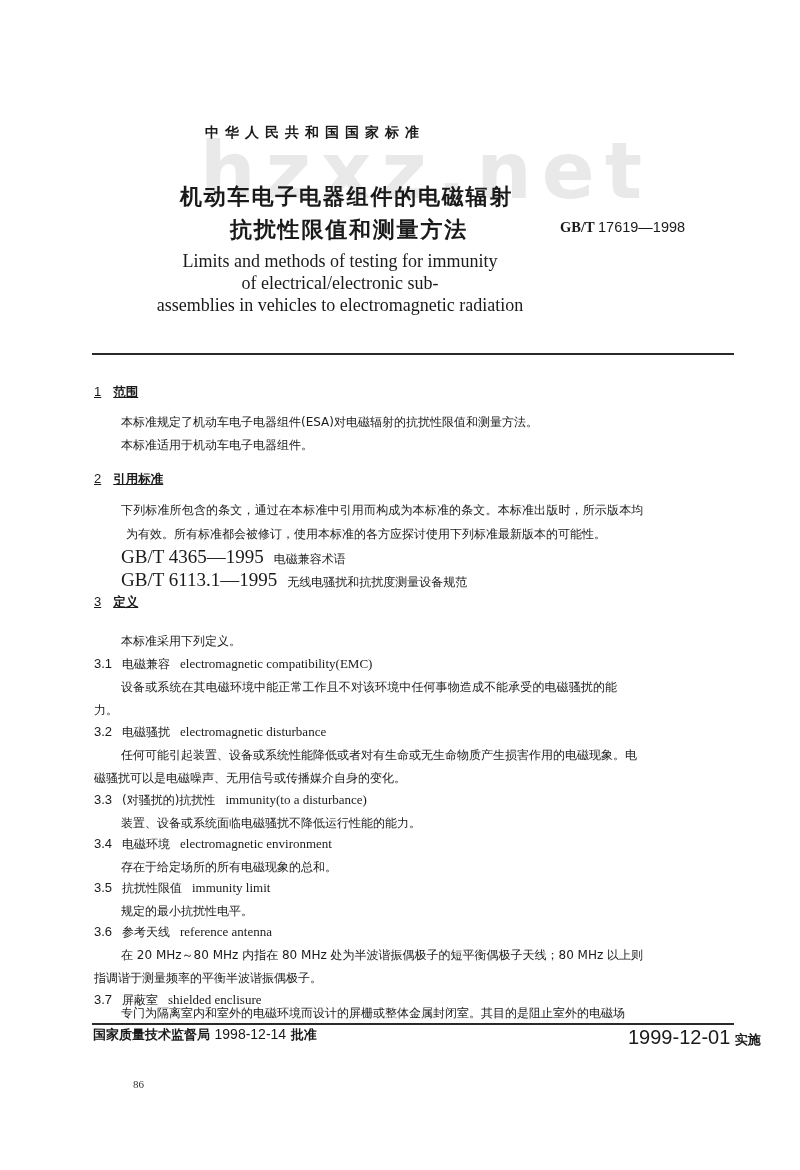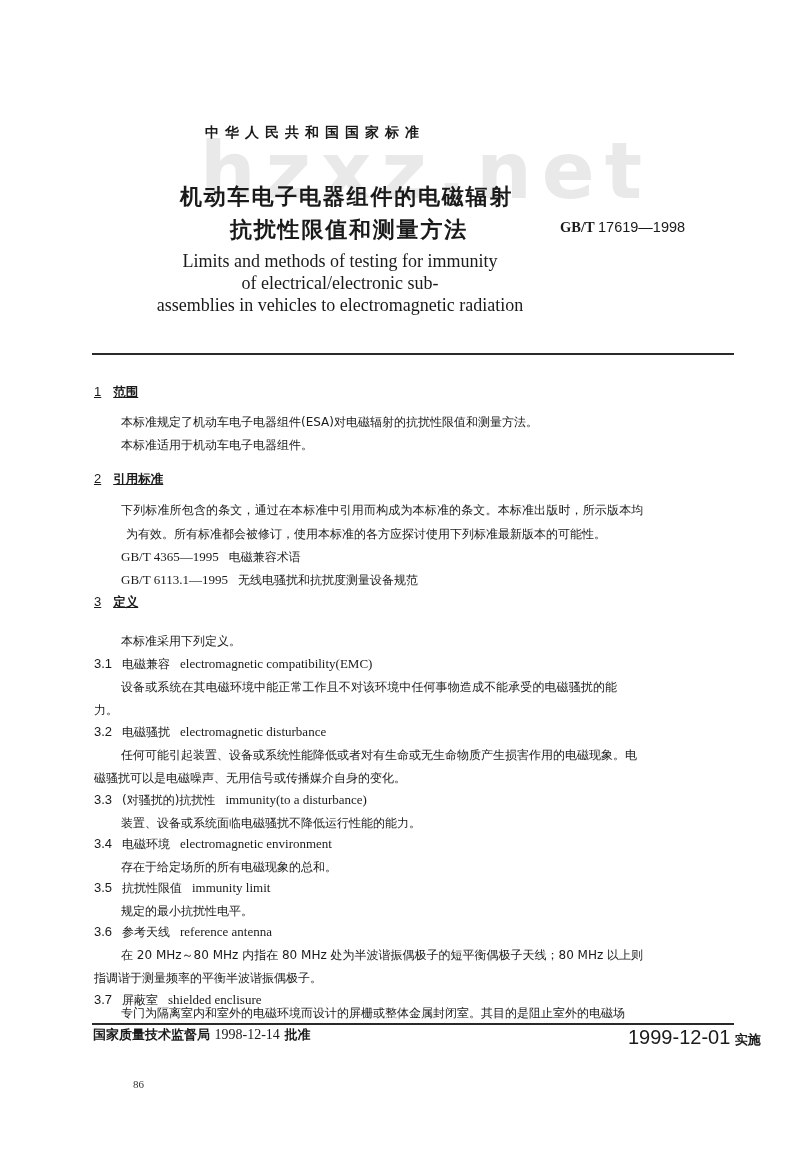--- a/index.html
+++ b/index.html
@@ -23,23 +23,23 @@
   .te1 { top: 250px; left: 30px; width: 620px; }
   .te2 { top: 272px; left: 30px; width: 620px; }
   .te3 { top: 294px; left: 30px; width: 620px; }
   .rule-top { left: 92px; top: 353px; width: 642px; height: 1.5px; background: #2a2a2a; }
   .rule-bottom1 { left: 92px; top: 1023px; width: 642px; height: 1.5px; background: #2a2a2a; }
   .body-text { font-family: "DejaVu Sans", sans-serif; font-size: 12px; white-space: nowrap; line-height: 16px; }
   .sec-head { font-weight: bold; font-size: 12.5px; text-decoration: underline; }
   .sec-head .num { font-family: "Liberation Sans", sans-serif; font-weight: normal; margin-right: 12px; font-size: 13px; }
   .clause-num { font-family: "Liberation Sans", sans-serif; font-size: 13px; display: inline-block; width: 28px; }
   .en { font-family: "Liberation Serif", serif; font-size: 13px; margin-left: 10px; }
-  .ref-code { font-family: "Liberation Serif", serif; font-size: 13px; margin-right: 10px; }
+  .ref-code { font-family: "Liberation Serif", serif; font-size: 19px; margin-right: 10px; }
   .footer-left { left: 93px; top: 1026px; font-family: "DejaVu Sans", sans-serif; font-weight: bold; font-size: 13px; }
-  .footer-left .date { font-family: Liberation Serif, serif; font-weight: normal; font-size: 14px; margin-top: 33px; }
+  .footer-left .date { font-family: Liberation Sans, sans-serif; font-weight: normal; font-size: 14px; margin-top: 33px; }
   .footer-right { left: 628px; top: 1026px; font-family: "DejaVu Sans", sans-serif; font-weight: bold; font-size: 13px; }
   .footer-right .date { font-family: "Liberation Sans", sans-serif; font-weight: normal; font-size: 20px; }
   .page-num { left: 133px; top: 1078px; font-family: "Liberation Serif", serif; font-size: 11px; color: #333; }
 </style>
 </head>
 <body>
 
 <div class="abs watermark">hzxz.net</div>
 
 <div class="abs std-name">中华人民共和国国家标准</div>

